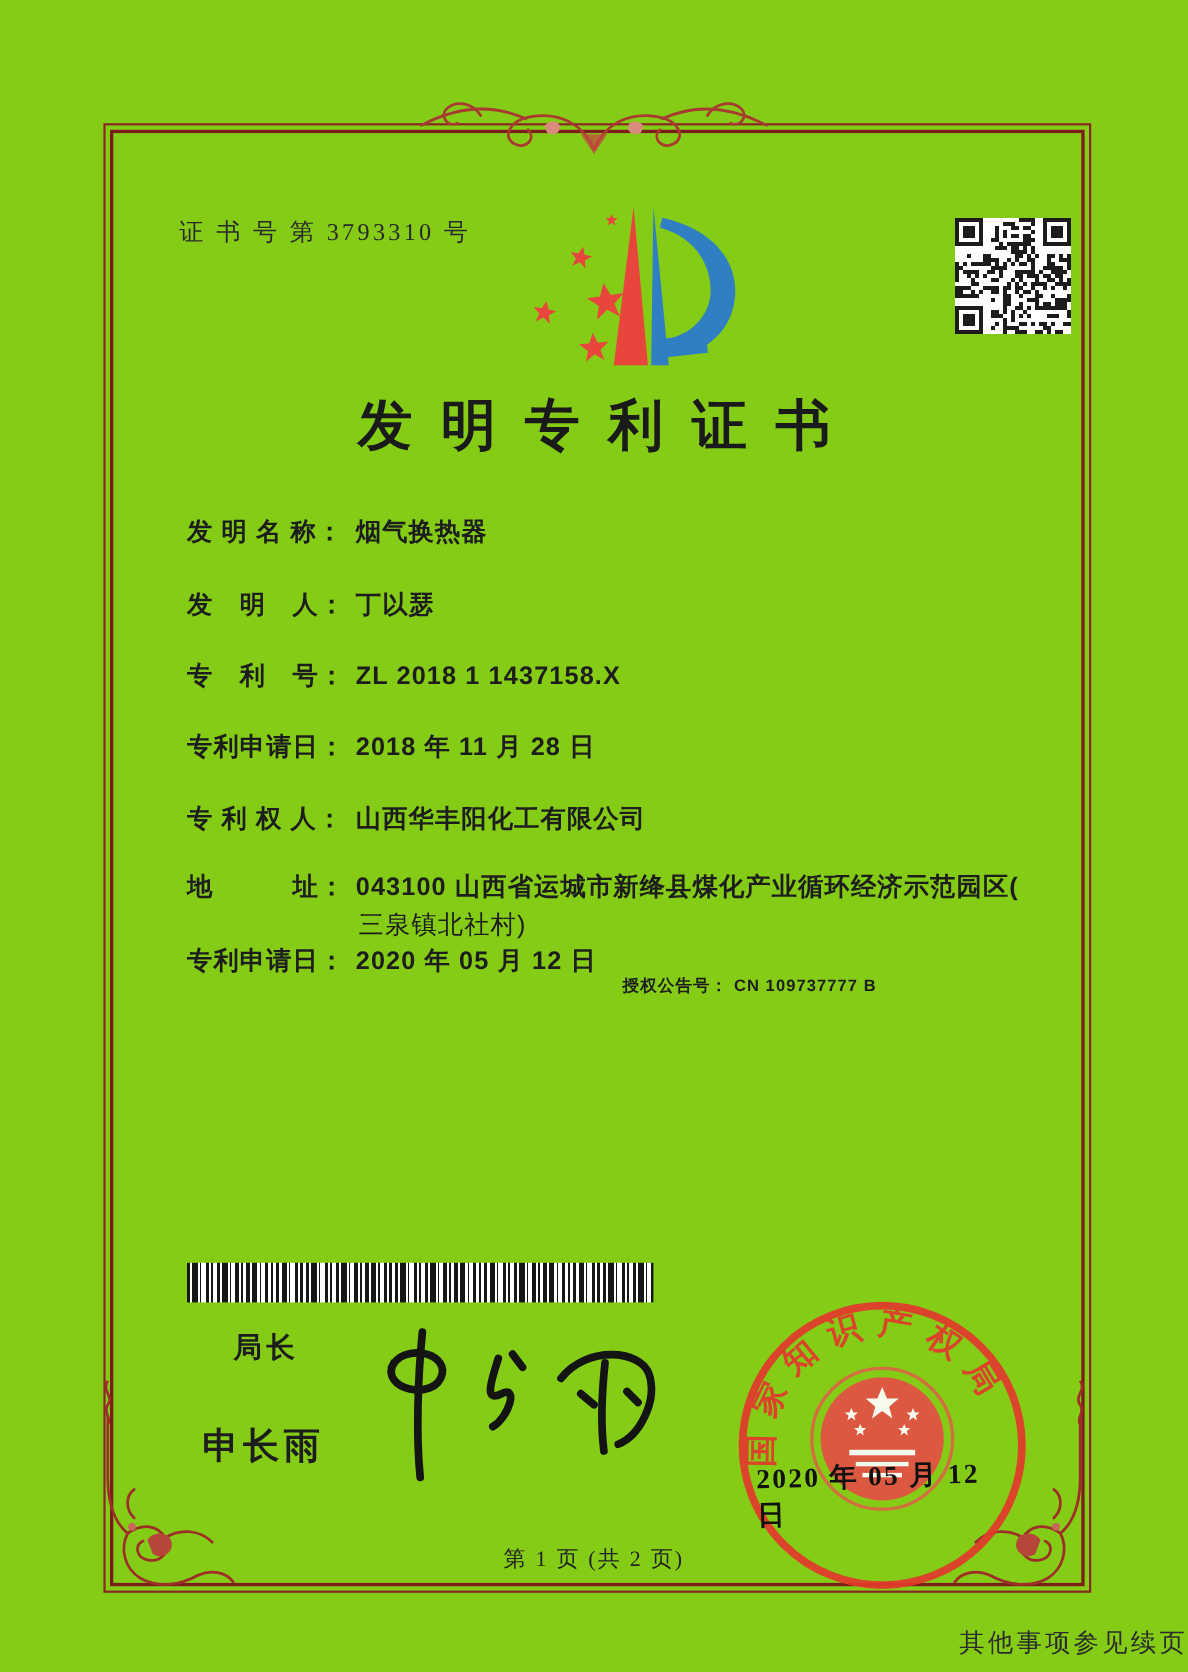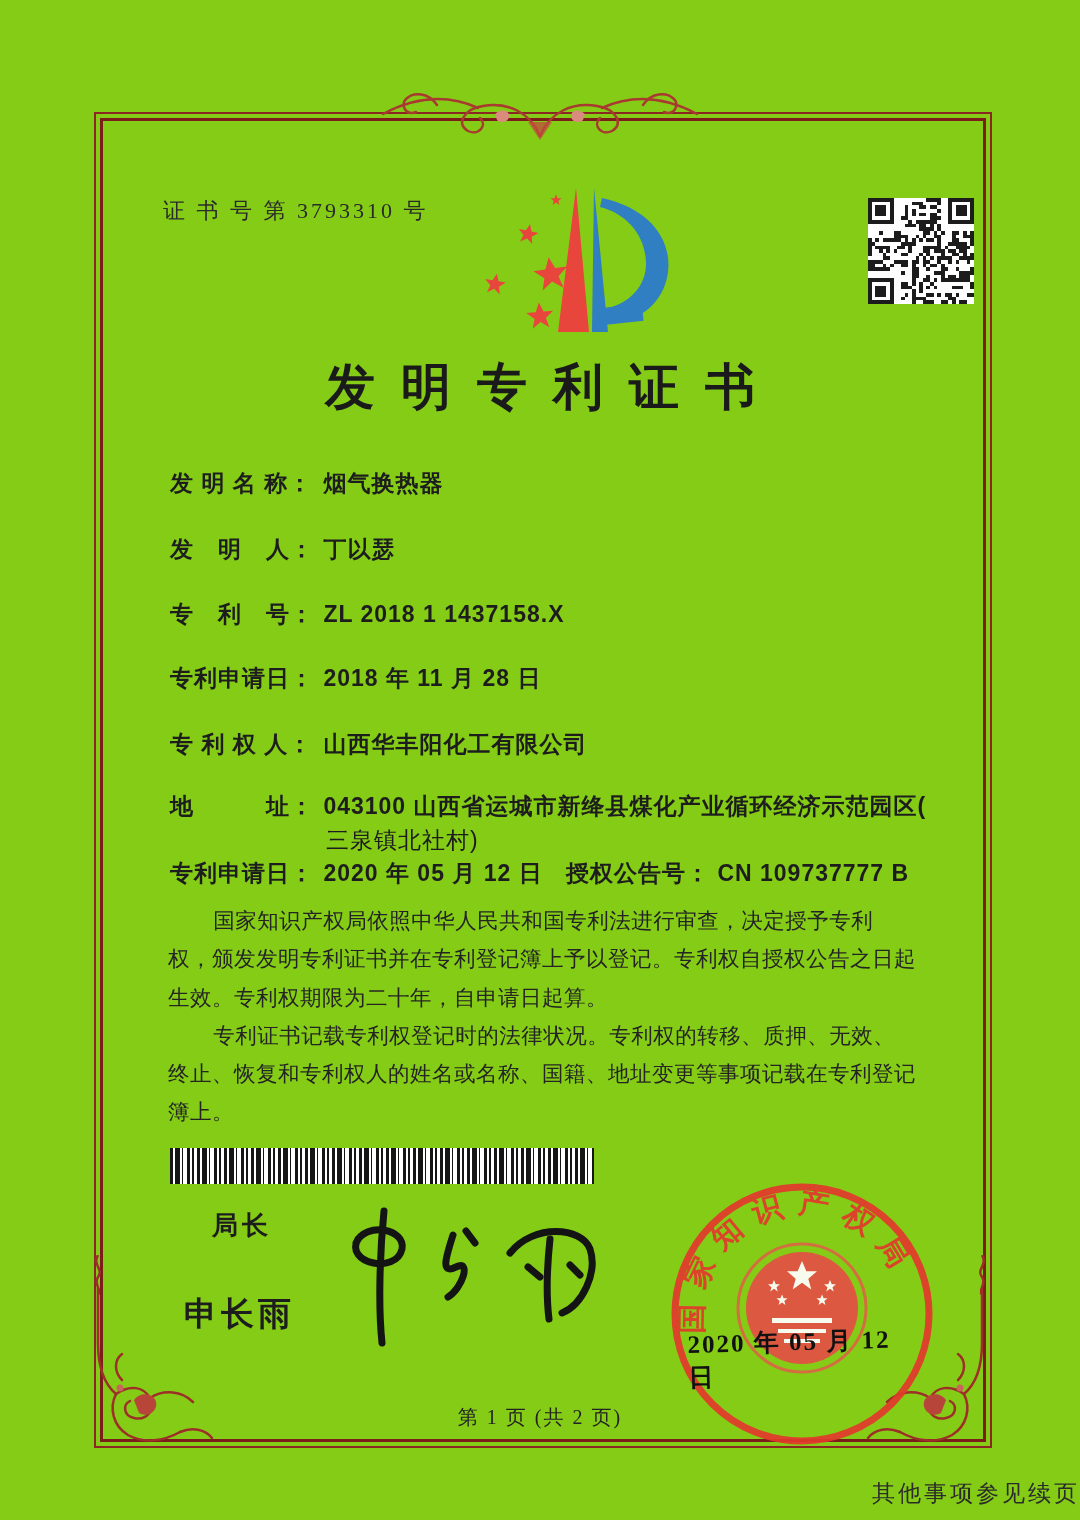--- a/index.html
+++ b/index.html
@@ -26,21 +26,21 @@
   .qr{position:absolute;left:868px;top:198px;width:106px;height:106px;}
   .title{position:absolute;left:0;top:342px;width:100%;text-align:center;
     font-size:50px;font-weight:bold;letter-spacing:0.52em;text-indent:0.52em;
     font-family:"Liberation Serif","DejaVu Serif",serif;color:#1a1a1a;margin-top:12px;}
   
   .field{position:absolute;left:170px;font-size:23px;font-weight:600;
     letter-spacing:1px;white-space:nowrap;}
   .field .lbl{display:inline-block;min-width:146px;}
   .field .val{font-weight:600;}
   .addr-line2{position:absolute;left:326px;font-size:23px;font-weight:400;letter-spacing:1px;}
-  .field2{position:absolute;left:566px;font-size:23px;font-weight:600;letter-spacing:1px;white-space:nowrap;}
+  .field2{position:absolute;left:566px;font-size:15px;font-weight:600;letter-spacing:1px;white-space:nowrap;margin-top:29px;}
   
   .body-text{position:absolute;left:168px;top:902px;width:748px;
     font-family:"DejaVu Serif","Liberation Serif",serif;
     font-size:21.5px;line-height:1.78;letter-spacing:0.5px;color:#242424;}
   .body-text p{margin:0;text-indent:2.1em;}
   
   .barcode{position:absolute;left:170px;top:1148px;width:424px;height:36px;
     background:repeating-linear-gradient(90deg,
       #161616 0 3px,#fff 3px 5px,#161616 5px 10px,#fff 10px 12px,
       #161616 12px 13px,#fff 13px 17px,#161616 17px 20px,#fff 20px 22px,
@@ -461,24 +461,20 @@
   <div class="addr-line2" style="top:825px">三泉镇北社村)</div>
   <div class="field" style="top:858px">
     <span class="lbl">专利申请日：</span>
     <span class="val">2020 年 05 月 12 日</span>
   </div>
   <div class="field2" style="top:858px">
     <span>授权公告号：</span>
     <span>CN 109737777 B</span>
   </div>
 
-  <div class="body-text">
-    <p>国家知识产权局依照中华人民共和国专利法进行审查，决定授予专利权，颁发发明专利证书并在专利登记簿上予以登记。专利权自授权公告之日起生效。专利权期限为二十年，自申请日起算。</p>
-    <p>专利证书记载专利权登记时的法律状况。专利权的转移、质押、无效、终止、恢复和专利权人的姓名或名称、国籍、地址变更等事项记载在专利登记簿上。</p>
-  </div>
 
   <div class="barcode"></div>
 
   <div class="official-title">局长</div>
   <div class="official-name">申长雨</div>
 
   <div class="signature">
     <svg width="300" height="145" viewBox="0 0 300 145">
       <g fill="none" stroke="#141414" stroke-width="7" stroke-linecap="round" stroke-linejoin="round">
         <path d="M66,6 C62,45 60,100 64,138"></path>

